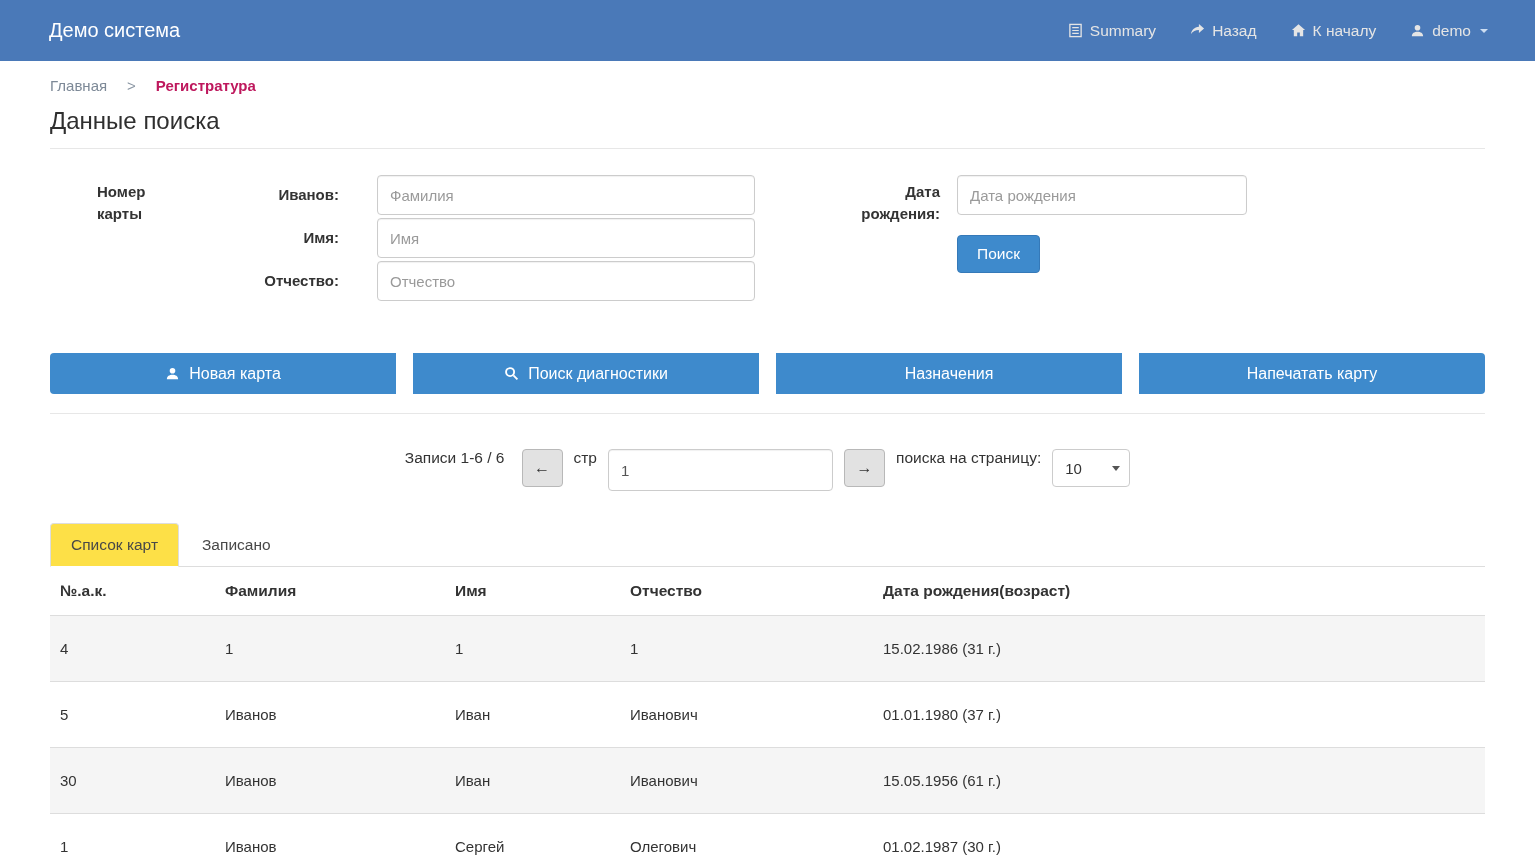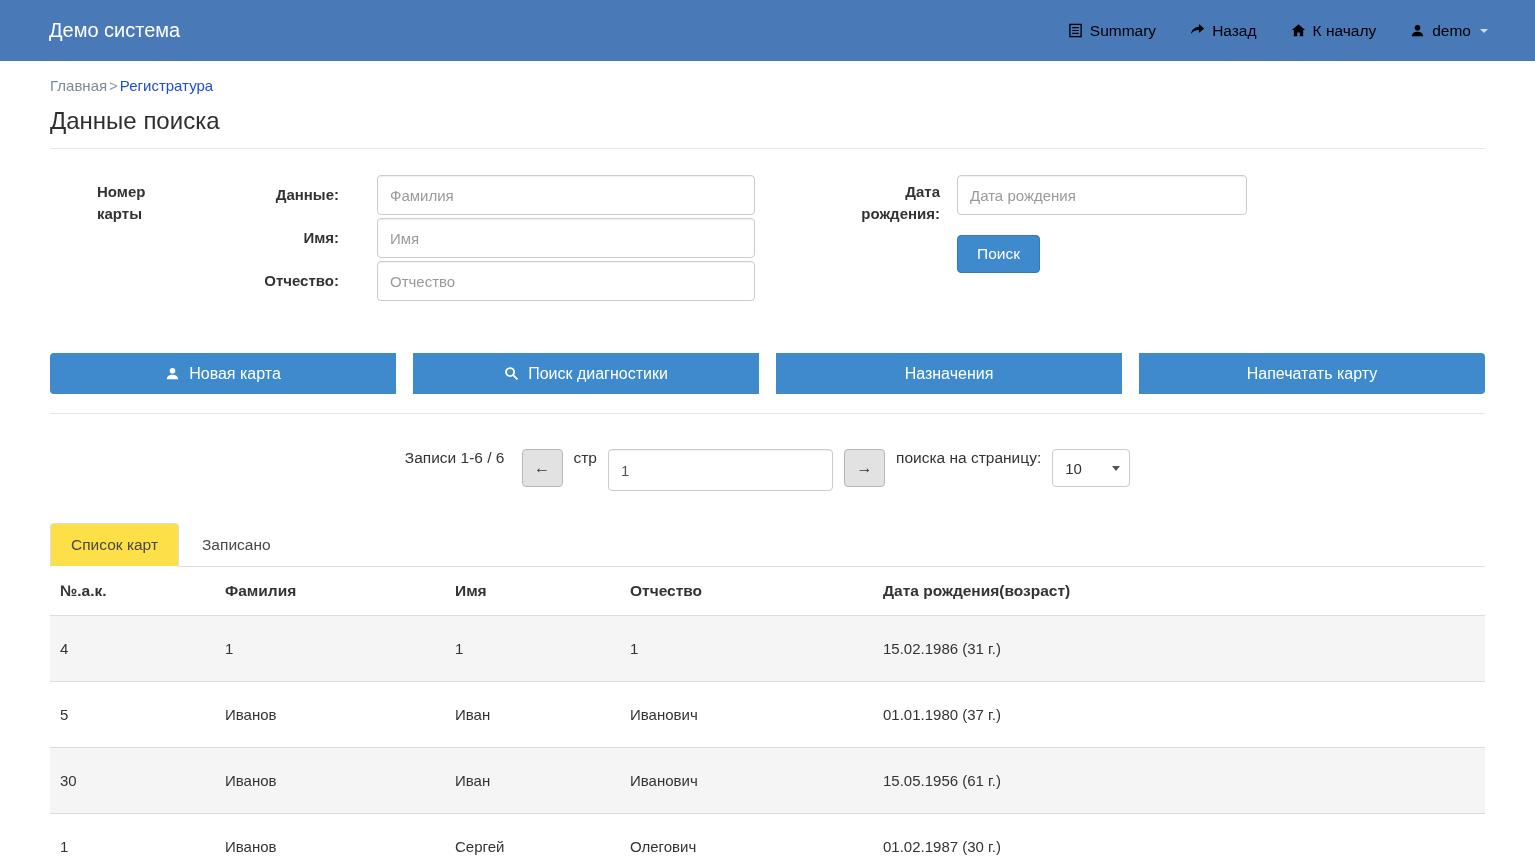--- a/index.html
+++ b/index.html
@@ -15,37 +15,37 @@
   .navbar {
     height: 61px; background: #4a79b8;
     display: flex; align-items: center; justify-content: space-between;
     padding: 0 47px 0 49px;
     gap: 46px;
   }
   .brand { color: #ffffff; font-size: 20px; cursor: pointer; }
   .nav-right { display: flex; align-items: center; gap: 34px; }
   .nav-item {
     display: flex; align-items: center; gap: 7px;
-    color: #000000; font-size: 15.5px; cursor: pointer;
+    color: #e5e5e5; font-size: 15.5px; cursor: pointer;
   }
   .nav-item .icon { display: inline-flex; }
   .caret {
     display: inline-block; width: 0; height: 0; margin-left: 2px;
     border-left: 4px solid transparent; border-right: 4px solid transparent;
     border-top: 4px solid #cddef2;
   }
 
   
   .container { padding: 0 50px; }
 
   
-  .breadcrumb { padding-top: 16px; font-size: 15px; display: flex; gap: 2px; align-items: center; }
+  .breadcrumb { padding-top: 16px; font-size: 15px; display: flex; gap: 20px; align-items: center; }
   .crumb-link { color: #7d8997; }
   .crumb-sep { color: #8a96a3; }
-  .crumb-current { color: #1d4ed8; font-weight: normal; }
+  .crumb-current { color: #be185d; font-weight: bold; }
   .page-title { font-size: 24px; font-weight: normal; color: #2f2f2f; margin: 13px 0 13px; }
   hr.rule { border: none; border-top: 1px solid #e7e7e7; }
 
   
   .search-form { display: flex; padding: 26px 0 0; margin-bottom: 52px; }
   .f-label { font-weight: bold; font-size: 15px; color: #333; line-height: 1.45; }
   .txt {
     height: 40px; border: 1px solid #ccc; border-radius: 4px;
     padding: 0 12px; font-size: 15px; color: #555;
     font-family: "Liberation Sans", sans-serif;
@@ -186,21 +186,21 @@
   <hr class="rule">
 
   <div class="search-form">
 
     <div class="fg1">
       <span class="f-label">Номер карты</span>
     </div>
 
     <div class="fg2">
       <div class="frow">
-        <span class="f-label">Данные:</span>
+        <span class="f-label">Иванов:</span>
         <input class="txt" type="text" placeholder="Фамилия" style="">
       </div>
       <div class="frow">
         <span class="f-label">Имя:</span>
         <input class="txt" type="text" placeholder="Имя" style="">
       </div>
       <div class="frow">
         <span class="f-label">Отчество:</span>
         <input class="txt" type="text" placeholder="Отчество" style="">
       </div>

